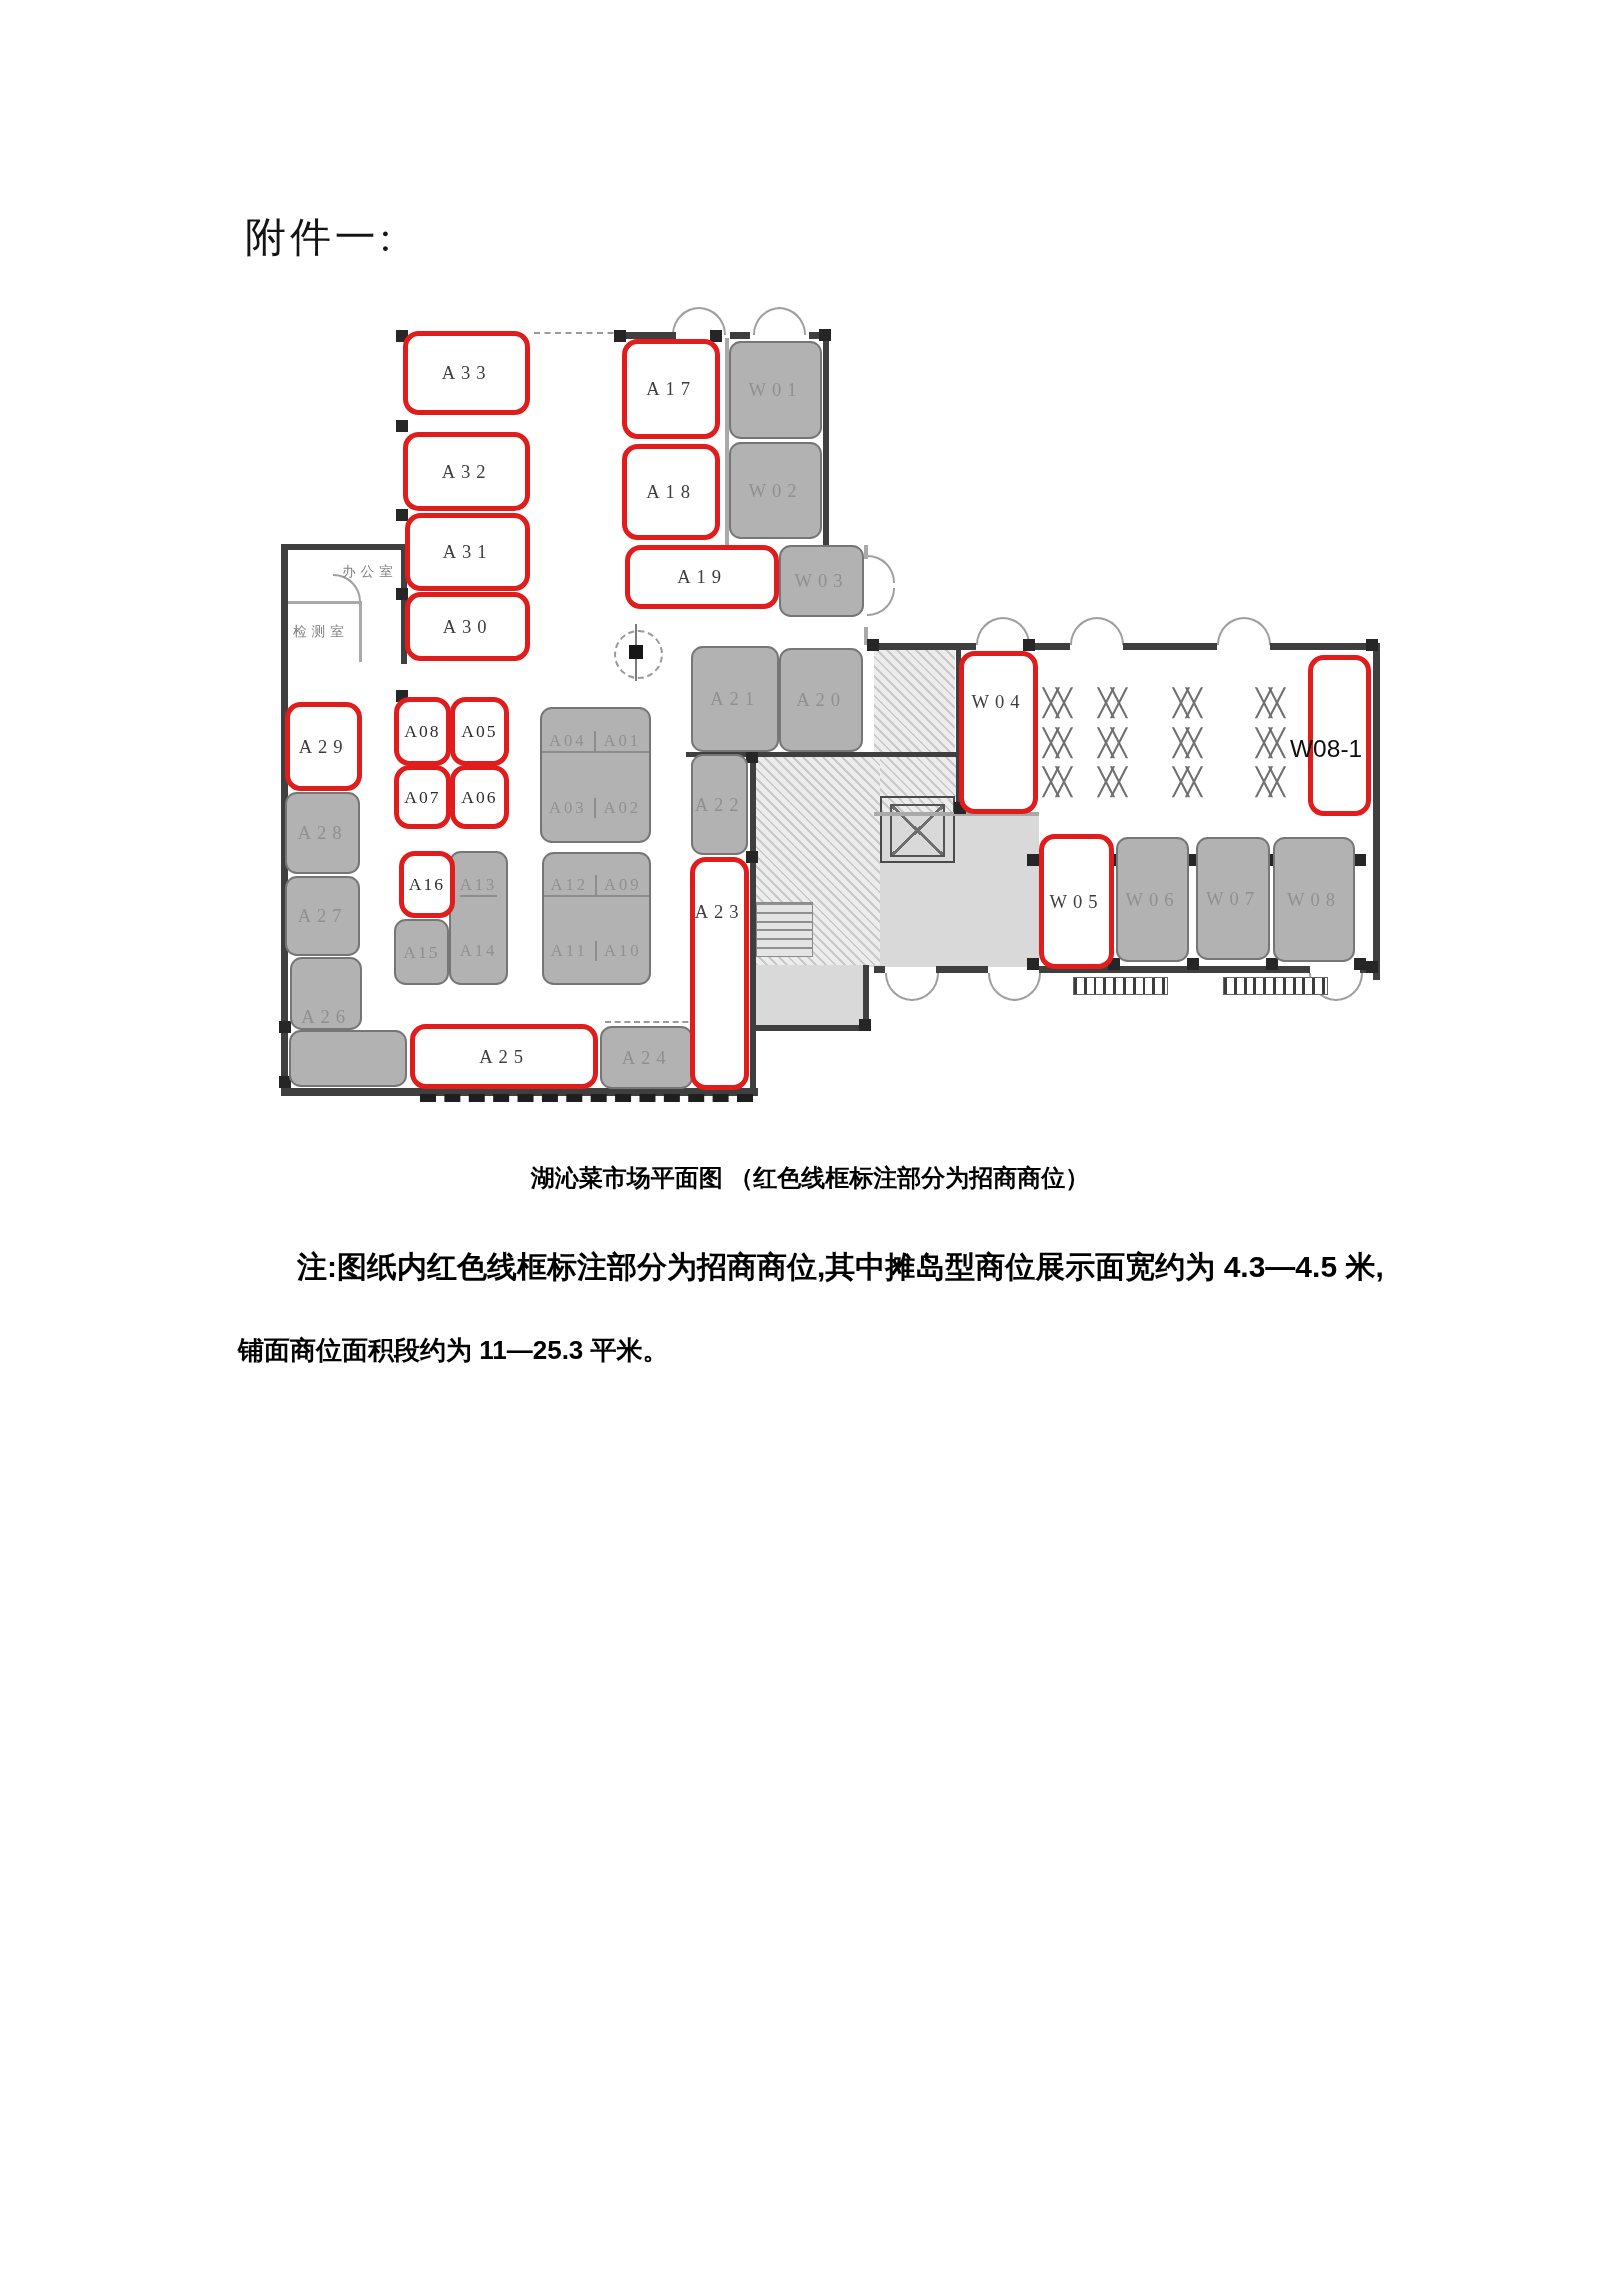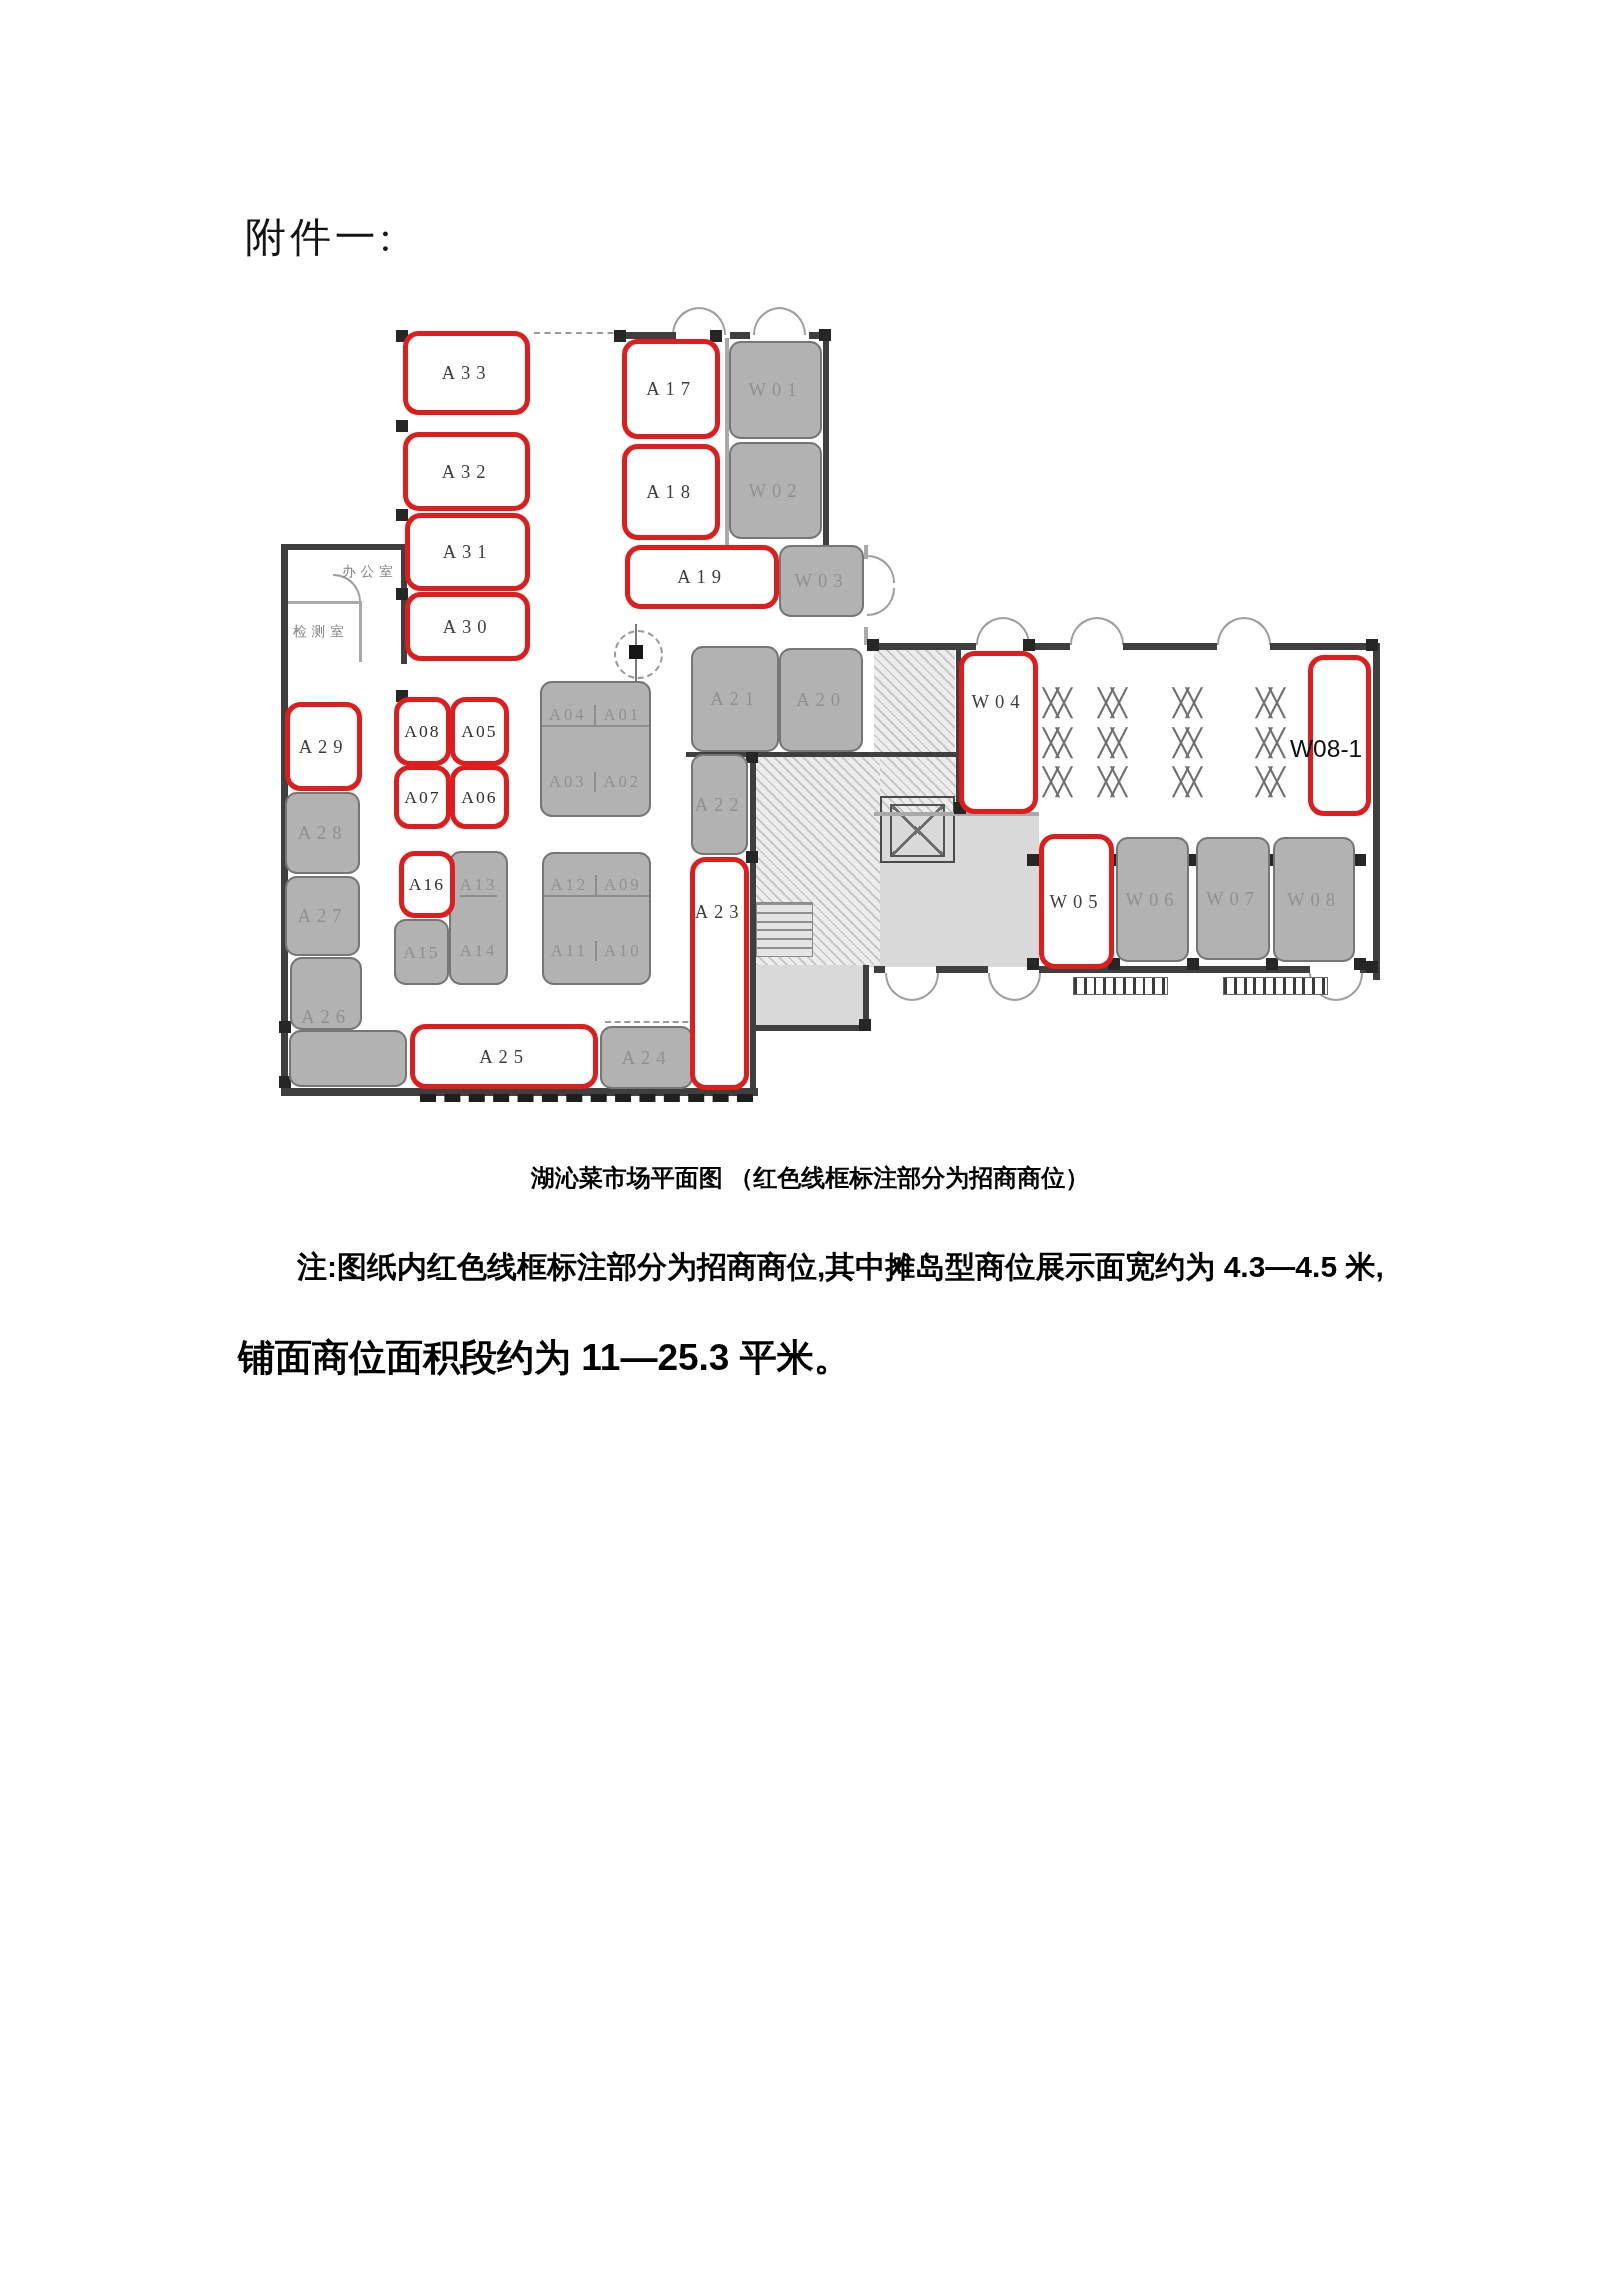--- a/index.html
+++ b/index.html
@@ -5,21 +5,21 @@
   html,body{margin:0;padding:0;background:#ffffff;}
   .page{position:relative;width:1620px;height:2292px;background:#fff;overflow:hidden;
         font-family:"Liberation Sans",sans-serif;}
 
   
   .heading{position:absolute;left:245px;top:210px;font-family:"Liberation Serif",serif;
            font-size:41px;color:#141414;letter-spacing:3.9px;}
   .caption{position:absolute;left:0;top:1162px;width:1620px;text-align:center;
            font-size:24px;font-weight:bold;color:#000;}
   .note1{position:absolute;left:297px;top:1247px;font-size:30px;font-weight:bold;color:#000;white-space:nowrap;}
-  .note2{position:absolute;left:238px;top:1333px;font-size:37px;font-weight:bold;color:#000;white-space:nowrap;}
+  .note2{position:absolute;left:238px;top:1333px;font-size:26px;font-weight:bold;color:#000;white-space:nowrap;}
 
   
   .wall{position:absolute;background:#3f3f3f;z-index:10;}
   .wline{position:absolute;background:#a9a9a9;z-index:9;}
   .block{position:absolute;width:11.8px;height:11.8px;background:#262626;z-index:12;}
   .floor{position:absolute;background:#d9d9d9;z-index:1;}
   .hatch{position:absolute;background:repeating-linear-gradient(45deg,#c9c9c9 0 2px,#ececec 2px 6.9px);z-index:4;}
   .stairs{position:absolute;background:repeating-linear-gradient(180deg,#8f8f8f 0 2px,#e4e4e4 2px 8.8px);
           border:1px solid #8a8a8a;z-index:6;}
   .comb{position:absolute;height:15.7px;background:repeating-linear-gradient(90deg,#3c3c3c 0 2.9px,#ffffff 2.9px 9.8px);
@@ -232,21 +232,21 @@
     <div class="b gray" style="left:1116px;top:837px;width:73px;height:125px">
         <span class="bl">W06</span>
       </div>
     <div class="b gray" style="left:1196px;top:837px;width:74px;height:123px">
         <span class="bl">W07</span>
       </div>
     <div class="b gray" style="left:1273px;top:837px;width:82px;height:125px">
         <span class="bl">W08</span>
       </div>
 
-    <div class="b gray quad q2x2" style="left:540px;top:681px;width:111px;height:136px">
+    <div class="b gray quad q2x2" style="left:540px;top:707px;width:111px;height:136px">
       <span class="cell">A04</span>
       <span class="cell">A01</span>
       <span class="cell">A03</span>
       <span class="cell">A02</span>
     </div>
     <div class="b gray quad q2x2" style="left:542px;top:852px;width:109px;height:133px">
       <span class="cell">A12</span>
       <span class="cell">A09</span>
       <span class="cell">A11</span>
       <span class="cell">A10</span>

